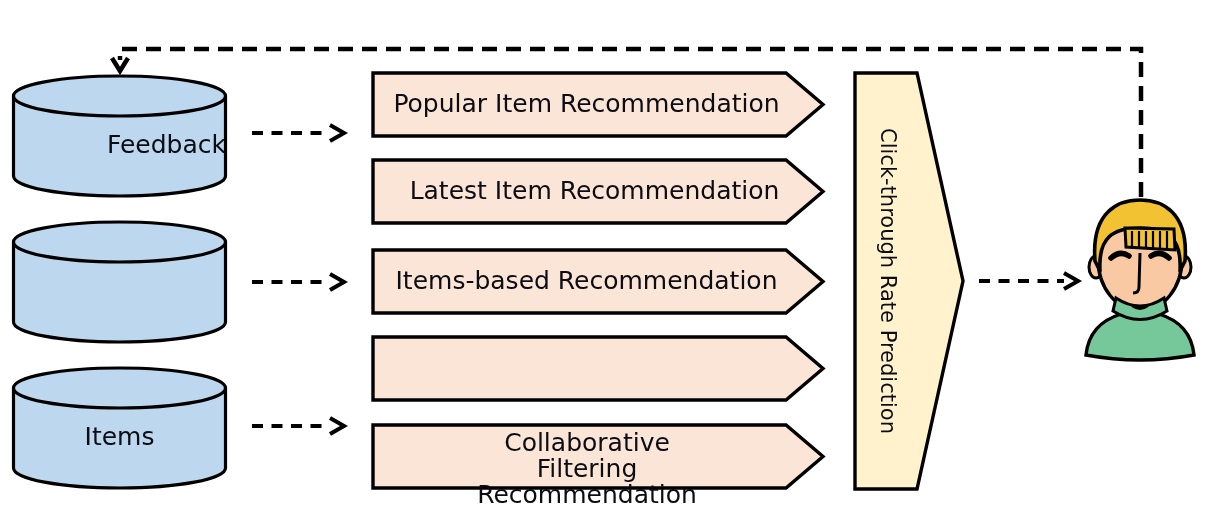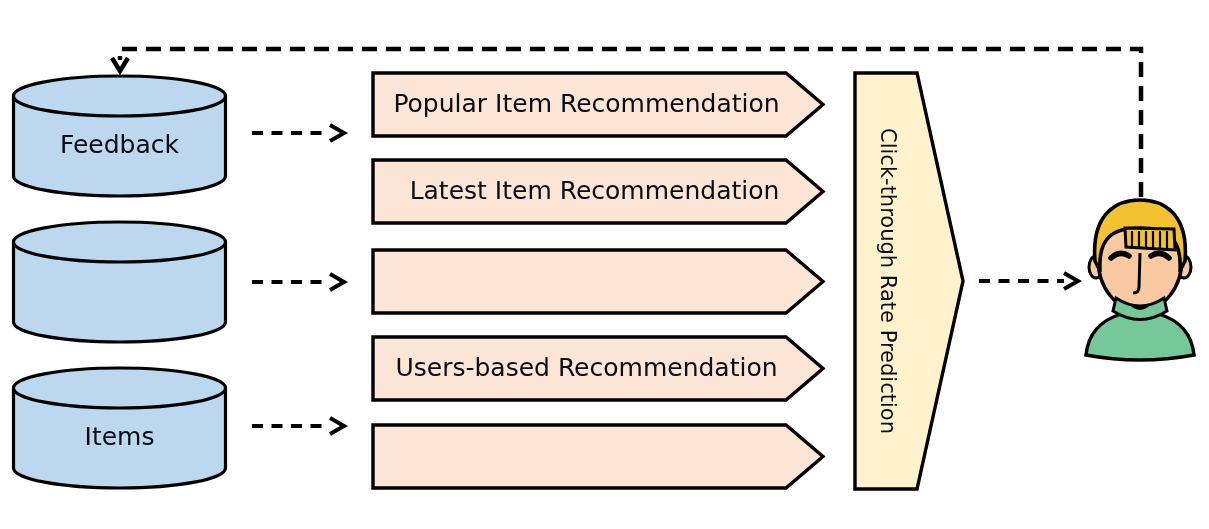--- a/index.html
+++ b/index.html
@@ -85,21 +85,22 @@
         <line x1="77" y1="34" x2="77" y2="52"></line>
           <line x1="84" y1="34" x2="84" y2="52"></line>
       </g>
       <path d="M28,61 Q37,53 46,59" fill="none" stroke="#000" stroke-width="5.5" stroke-linecap="round"></path>
       <path d="M68,59 Q77,53 86,61" fill="none" stroke="#000" stroke-width="5.5" stroke-linecap="round"></path>
       <path d="M57,56 L56,90 Q56,96 50,96" fill="none" stroke="#000" stroke-width="3"></path>
       <path d="M50,109 Q57,114 64,109" fill="none" stroke="#000" stroke-width="3" stroke-linecap="round"></path>
     </g>
   </svg>
 
-  <div class="lbl" style="left:13px; top:132px; width:213px;">Feedback</div>
+  <div class="lbl" style="left:13px; top:132px; width:213px;text-align:right;">Feedback</div>
   <div class="lbl" style="left:13px; top:424px; width:213px;">Items</div>
 
   <div class="lbl" style="left:373px; top:91px; width:427px;">Popular Item Recommendation</div>
   <div class="lbl" style="left:381px; top:178px; width:427px;">Latest Item Recommendation</div>
-  <div class="lbl" style="left:373px; top:355px; width:427px;">Users-based Recommendation</div>
+  <div class="lbl" style="left:373px; top:268px; width:427px;">Items-based Recommendation</div>
+  <div class="lbl" style="left:477px; top:430px; width:220px;">Collaborative Filtering Recommendation</div>
 
   <div class="v-lbl" style="left:698px; top:267px; width:380px; height:28px;">Click-through Rate Prediction</div>
 </div>
 
 </body></html>

